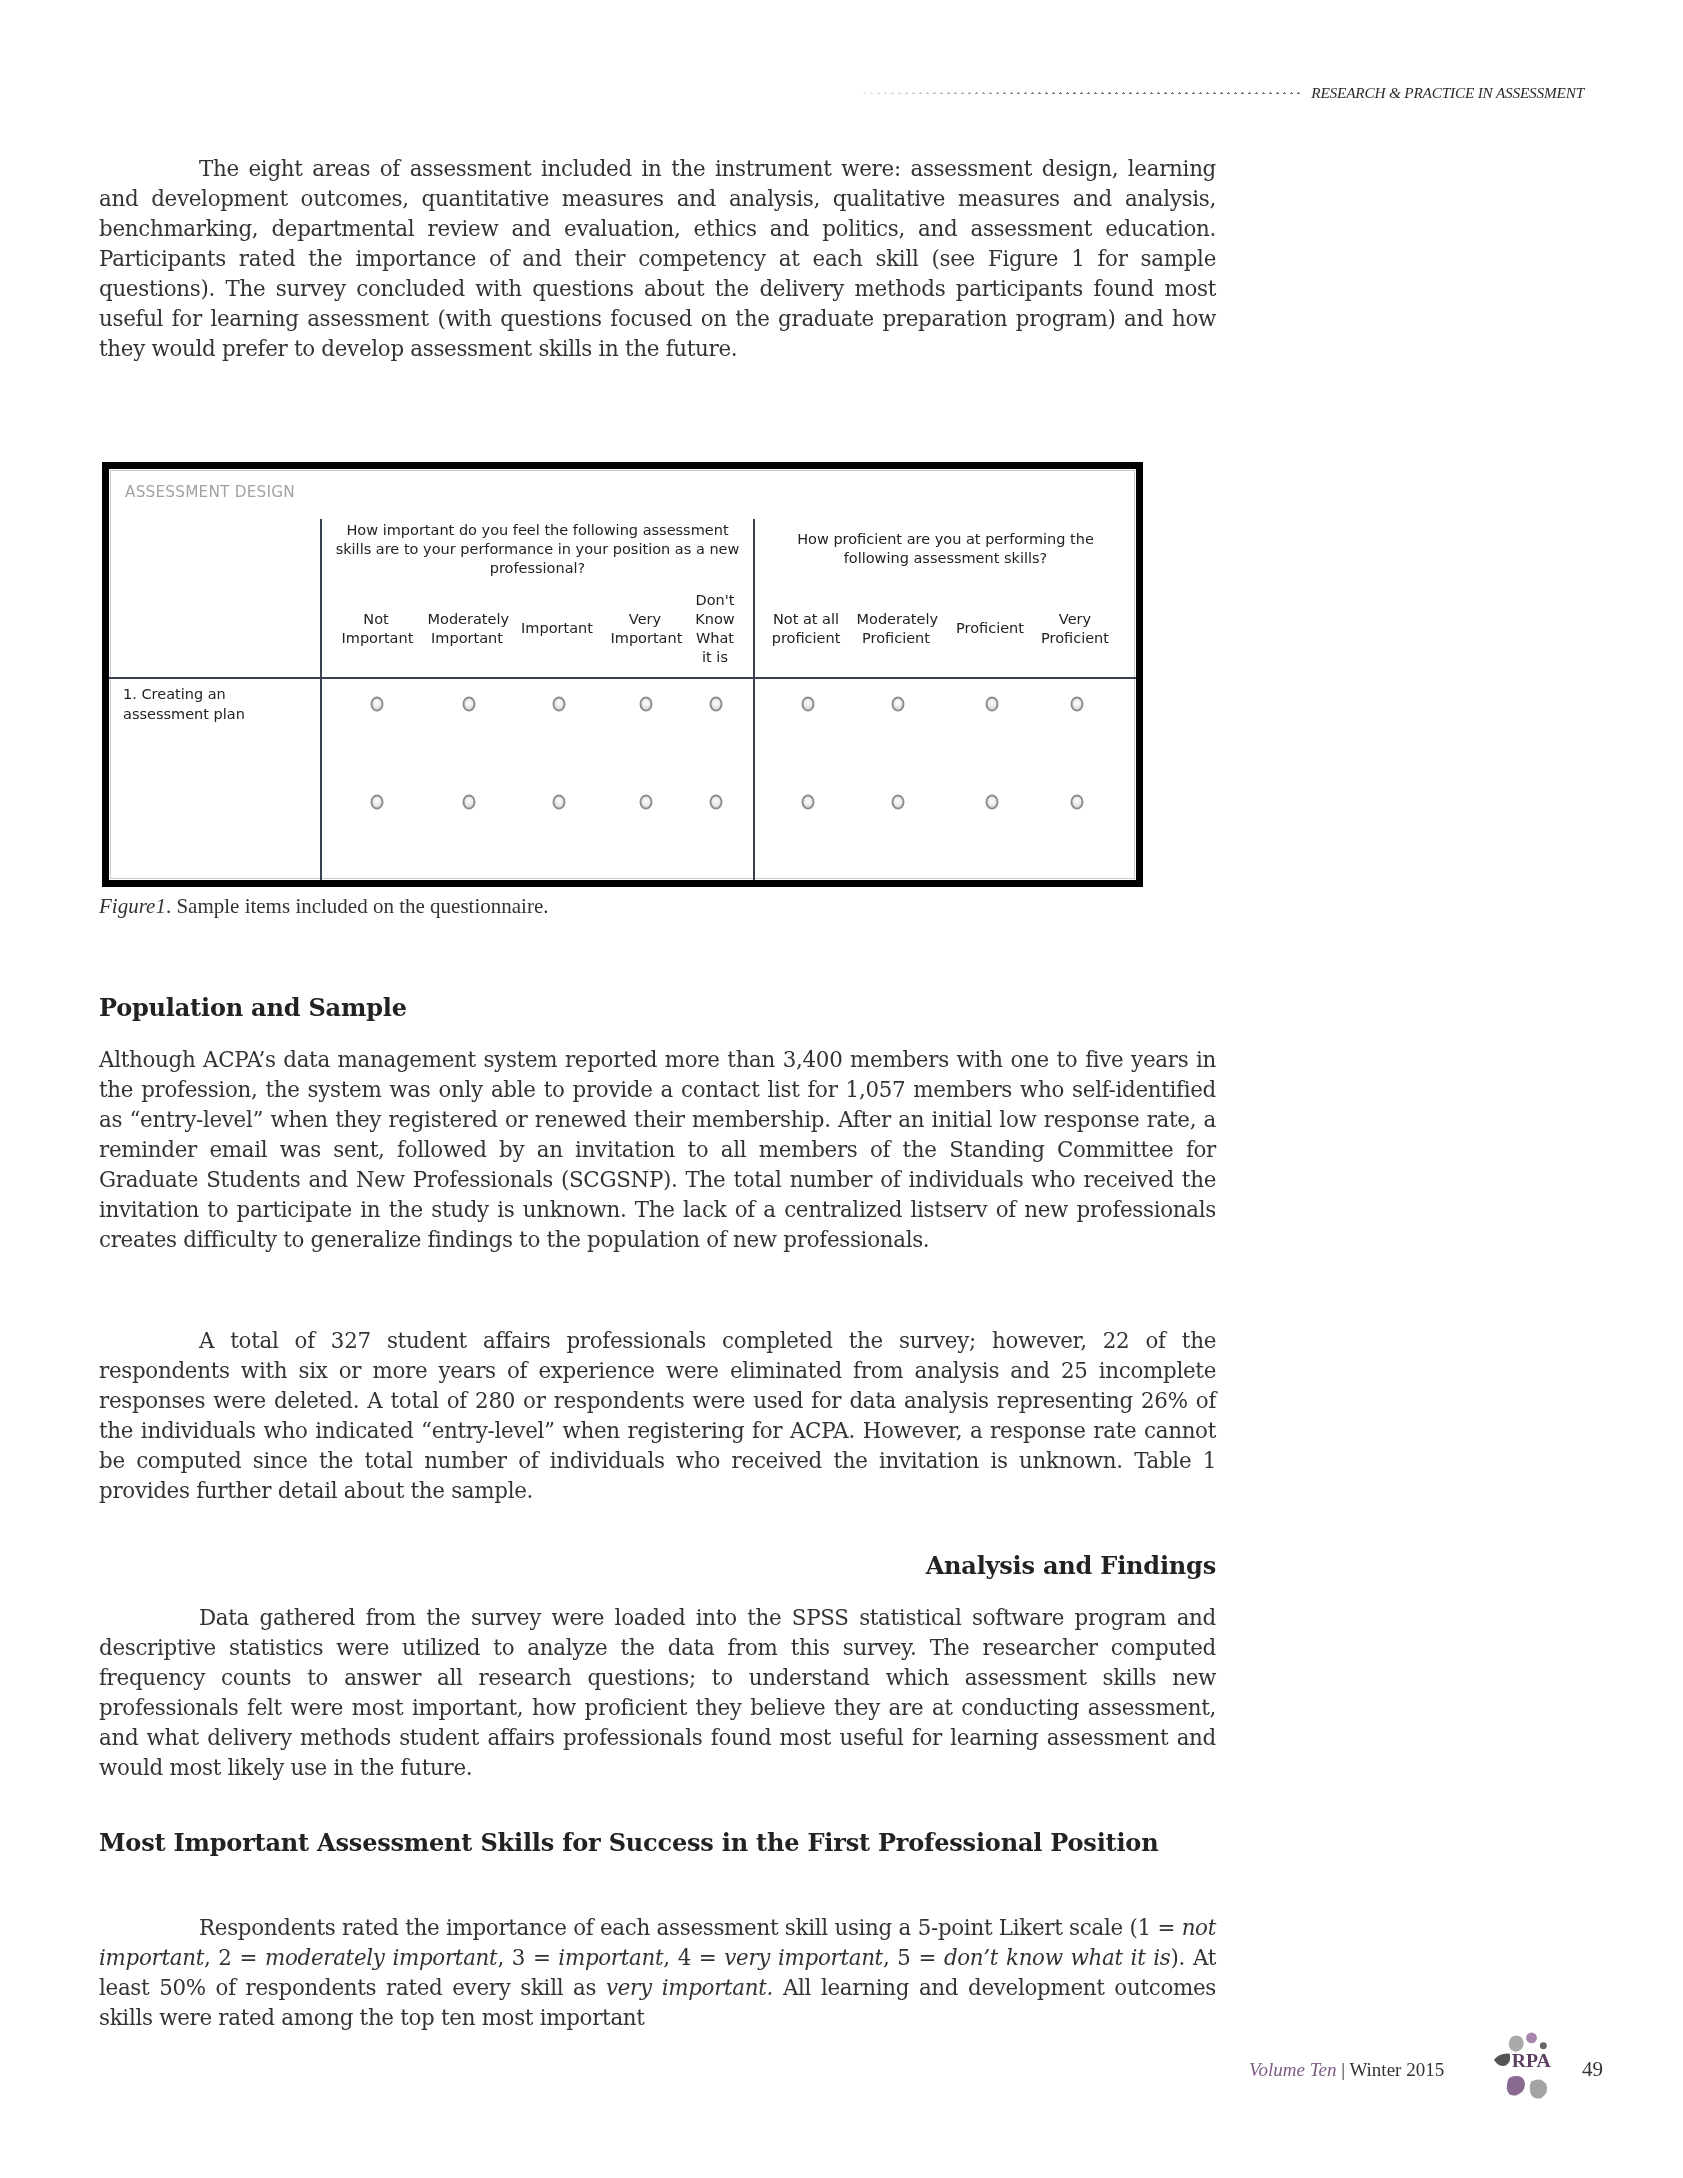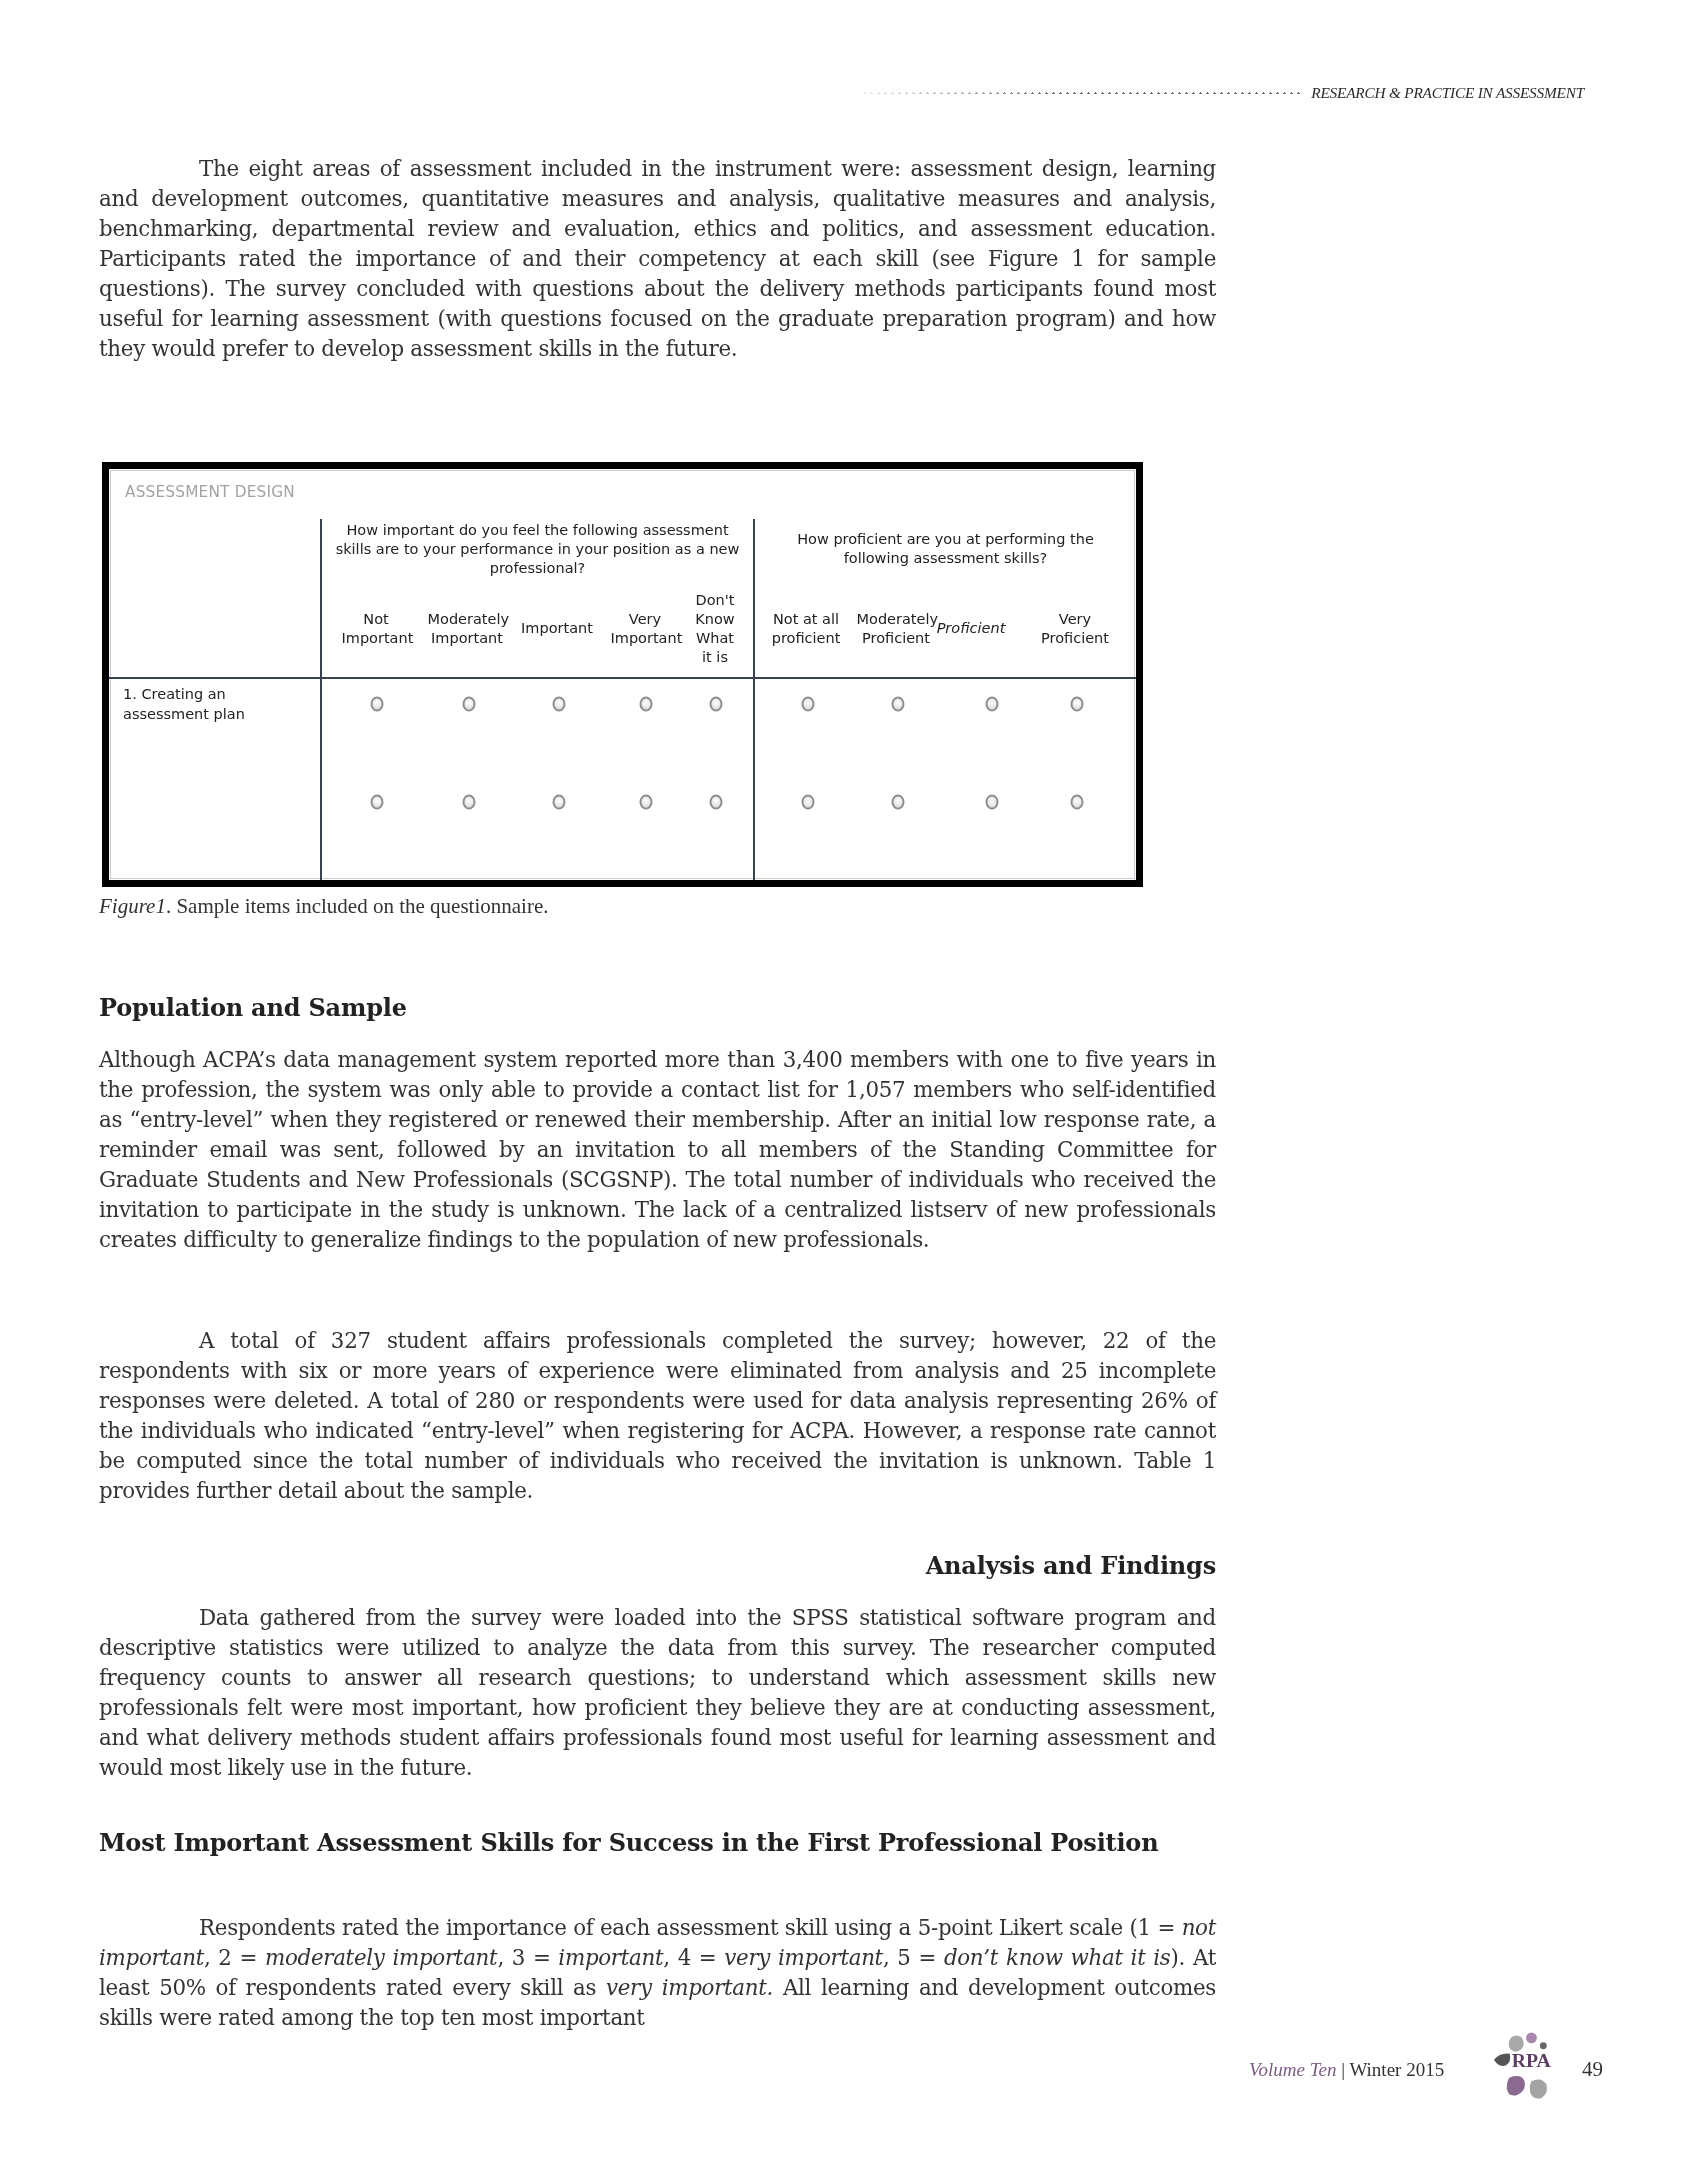--- a/index.html
+++ b/index.html
@@ -64,21 +64,21 @@
   <div class="q" style="left:661px; width:351px; top:61px;">How proficient are you at performing the following assessment skills?</div>
 
   <div class="opt" style="left:267px; top:141px; width:69px; white-space:normal;">Not Important</div>
   <div class="opt" style="left:358px; top:141px; width:79px; white-space:normal;">Moderately Important</div>
   <div class="opt" style="left:448px; top:150px;">Important</div>
   <div class="opt" style="left:536px; top:141px; width:69px; white-space:normal;">Very Important</div>
   <div class="opt" style="left:606px; top:122px; width:42px; white-space:normal;">Don't Know What it is</div>
 
   <div class="opt" style="left:697px; top:141px; width:71px; white-space:normal;">Not at all proficient</div>
   <div class="opt" style="left:787px; top:141px; width:79px; white-space:normal;">Moderately Proficient</div>
-  <div class="opt" style="left:862px; top:150px;font-style:italic;">Proficient</div>
+  <div class="opt" style="left:881px; top:150px;">Proficient</div>
   <div class="opt" style="left:966px; top:141px; width:71px; white-space:normal;">Very Proficient</div>
 
   <div class="item" style="top:216px; width:188px;">1. Creating an assessment plan</div>
 
   <div class="radio" style="left:268px; top:235px;"></div>
   <div class="radio" style="left:360px; top:235px;"></div>
   <div class="radio" style="left:450px; top:235px;"></div>
   <div class="radio" style="left:537px; top:235px;"></div>
   <div class="radio" style="left:607px; top:235px;"></div>
   <div class="radio" style="left:699px; top:235px;"></div>

